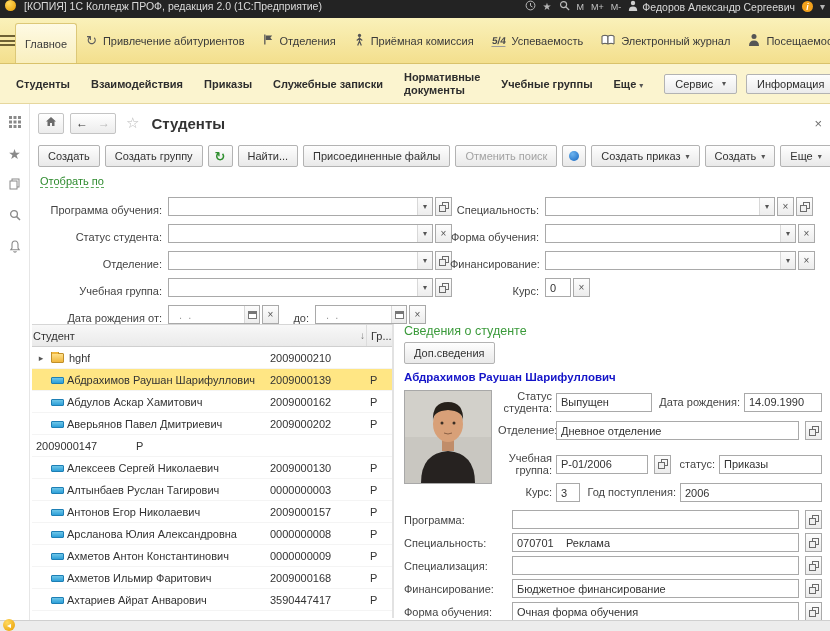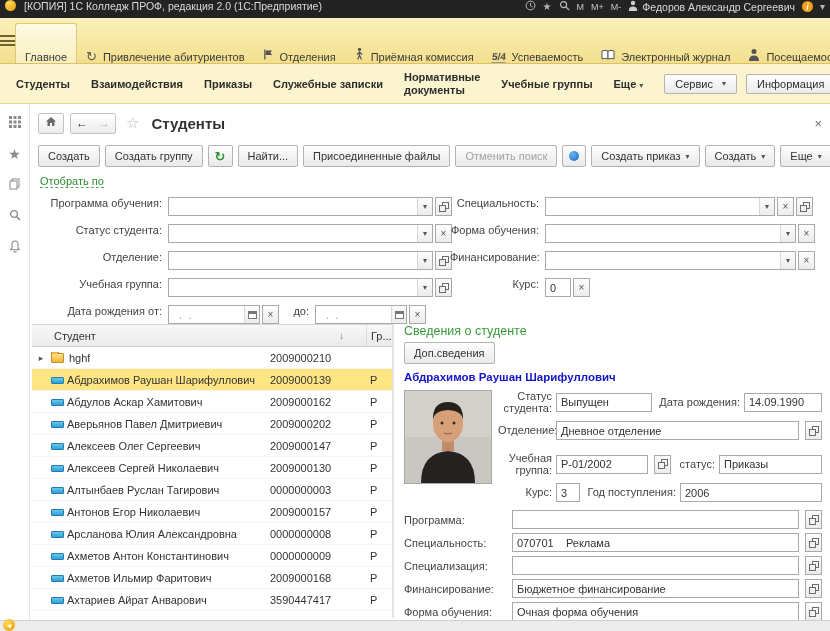--- a/index.html
+++ b/index.html
@@ -20,21 +20,21 @@
   .info-badge{width:11px;height:11px;border-radius:50%;background:#f2a11c;color:#fff;
     font-weight:bold;font-size:8.5px;display:flex;align-items:center;justify-content:center;font-style:italic}
 
   
   .ribbon{position:absolute;top:18px;left:0;right:0;height:46px;
     background:linear-gradient(#faf1ba,#f3df8d);border-bottom:1px solid #d9c26a;
     display:flex;align-items:stretch}
   .burger{width:32px;display:flex;align-items:center;justify-content:center;cursor:pointer}
   .burger-lines{width:15px;height:11px;border-top:2px solid #6e6134;border-bottom:2px solid #6e6134;position:relative}
   .burger-lines::before{content:"";position:absolute;left:0;right:0;top:2.5px;height:2px;background:#6e6134}
-  .rtab{display:flex;align-items:flex-end;gap:6px;padding:0 9px;color:#3a3a3a;cursor:pointer;white-space:nowrap}
+  .rtab{display:flex;align-items:center;gap:6px;padding:0 9px;color:#3a3a3a;cursor:pointer;white-space:nowrap}
   .rtab.active{background:linear-gradient(#fefae4,#f9efbe);border:1px solid #dcc878;border-bottom:none;
     border-radius:3px 3px 0 0;margin-top:5px;padding-top:0}
   .rtab .gicon{color:#5d5d5d;font-size:13px;line-height:1}
   .badge54{font-weight:bold;font-size:10px;color:#4a4a4a;border-bottom:1px solid #9a9a9a;transform:skewX(-6deg)}
 
   
   .menubar{position:absolute;top:64px;left:0;right:0;height:40px;background:#fbf4cf;
     border-bottom:1px solid #e6d79e;display:flex;align-items:center;gap:21px;padding:0 16px;
     font-weight:bold;color:#2d2d2d}
   .mitem{cursor:pointer;white-space:nowrap}
@@ -70,42 +70,42 @@
   .btn.disabled{color:#a3a3a3}
   .btn.icon-only{padding:0 6px}
   .caret{font-size:8px;color:#555}
   .ic-refresh{color:#2f8f2f;font-weight:bold;font-size:13px;line-height:1}
   .ic-bluedot{width:10px;height:10px;border-radius:50%;background:radial-gradient(circle at 35% 30%,#6db4ef,#1565c0)}
 
   .select-by{position:absolute;top:71px;left:10px;color:#2e8b2e;border-bottom:1px dashed #5aa85a;cursor:pointer}
 
   
   .filters{position:absolute;top:93px;left:0;right:6px;height:127px}
-  .frow{position:absolute;display:flex;align-items:flex-start;height:19px}
+  .frow{position:absolute;display:flex;align-items:flex-end;height:19px}
   .flabel{text-align:right;color:#444;padding-right:6px;white-space:nowrap}
   .combo{border:1px solid #a9a9a9;background:#fff;height:19px;display:flex;align-items:center;overflow:hidden}
   .combo .val{flex:1;padding:0 4px;white-space:pre;overflow:hidden;color:#333}
   .combo .ph{color:#9a9a9a}
   .combo .dd{width:15px;height:100%;flex:none;display:flex;align-items:center;justify-content:center;color:#555;
     font-size:8px;border-left:1px solid #d8d8d8;background:linear-gradient(#fcfcfc,#ededed);cursor:pointer}
   .mini{width:17px;height:19px;margin-left:2px;flex:none;border:1px solid #a9a9a9;
     background:linear-gradient(#fdfdfd,#ececec);display:flex;align-items:center;justify-content:center;
     color:#555;font-size:10px;cursor:pointer}
   .ic-choose{position:relative;width:10px;height:10px;display:inline-block}
   .ic-choose::before{content:"";position:absolute;left:3px;top:0;width:5px;height:5px;border:1px solid #6b6b6b}
   .ic-choose::after{content:"";position:absolute;left:0;top:3px;width:5px;height:5px;border:1px solid #6b6b6b;background:#f0f0f0}
   .ic-cal{width:9px;height:8px;border:1px solid #777;position:relative;display:inline-block;background:#fff}
   .ic-cal::before{content:"";position:absolute;top:0;left:0;right:0;height:2px;background:#777}
 
   
   .grid{position:absolute;top:220px;left:2px;width:362px;bottom:2px;border-top:1px solid #d6d6d6;
     border-right:2px solid #e2e2e2;overflow:hidden;background:#fff}
   .ghead{display:flex;height:22px;background:linear-gradient(#f8f8f8,#eaeaea);border-bottom:1px solid #cfcfcf;
     color:#333;align-items:center}
-  .gh-name{flex:1;padding:0 22px;display:flex;align-items:flex-start;overflow:hidden}
+  .gh-name{flex:1;padding:0 1px;display:flex;align-items:flex-start;overflow:hidden}
   .sort-arrow{margin-left:auto;color:#777;font-size:10px}
   .gh-code{width:100px;border-left:1px solid #dcdcdc;padding-left:4px;height:100%;display:flex;align-items:center}
   .gh-gr{width:26px;border-left:1px solid #dcdcdc;padding-left:4px;height:100%;display:flex;align-items:center;overflow:hidden;white-space:nowrap}
   .trow{display:flex;height:22px;align-items:center;border-bottom:1px solid #f4f4f4;cursor:pointer}
   .trow.sel{background:#ffe684}
   .c-name{flex:1;display:flex;align-items:center;gap:5px;padding-left:4px;overflow:hidden;white-space:nowrap}
   .c-name .nm{overflow:hidden;text-overflow:ellipsis}
   .c-code{width:100px;padding-left:4px;flex:none}
   .c-gr{width:26px;padding-left:4px;flex:none;overflow:hidden;white-space:nowrap}
   .indent{width:10px;flex:none}
@@ -445,25 +445,20 @@
           <div class="trow">
             <span class="c-name">
               <span class="indent"></span>
               <span class="ic-elem"></span>
               <span class="nm">Аверьянов Павел Дмитриевич</span>
             </span>
             <span class="c-code">2009000202</span>
             <span class="c-gr">Р</span>
           </div>
           <div class="trow">
-            <span class="c-name">
-              <span class="indent"></span>
-              <span class="ic-elem"></span>
-              <span class="nm">Алексеев Олег Сергеевич</span>
-            </span>
             <span class="c-code">2009000147</span>
             <span class="c-gr">Р</span>
           </div>
           <div class="trow">
             <span class="c-name">
               <span class="indent"></span>
               <span class="ic-elem"></span>
               <span class="nm">Алексеев Сергей Николаевич</span>
             </span>
             <span class="c-code">2009000130</span>
@@ -562,21 +557,21 @@
         <span class="dinput" style="flex:1">
             <span class="tval">Дневное отделение</span>
           </span>
         <span class="mini">
             <span class="ic-choose"></span>
           </span>
       </div>
       <div class="drow" style="top:128px">
         <span class="dlabel" style="width:54px">Учебная группа:</span>
         <span class="dinput" style="width:92px">
-            <span class="tval">Р-01/2002</span>
+            <span class="tval">Р-01/2006</span>
           </span>
         <span class="mini">
             <span class="ic-choose"></span>
           </span>
         <span class="dlabel" style="width:40px">статус:</span>
         <span class="dinput" style="flex:1">
             <span class="tval">Приказы</span>
           </span>
       </div>
       <div class="drow" style="top:159px">

